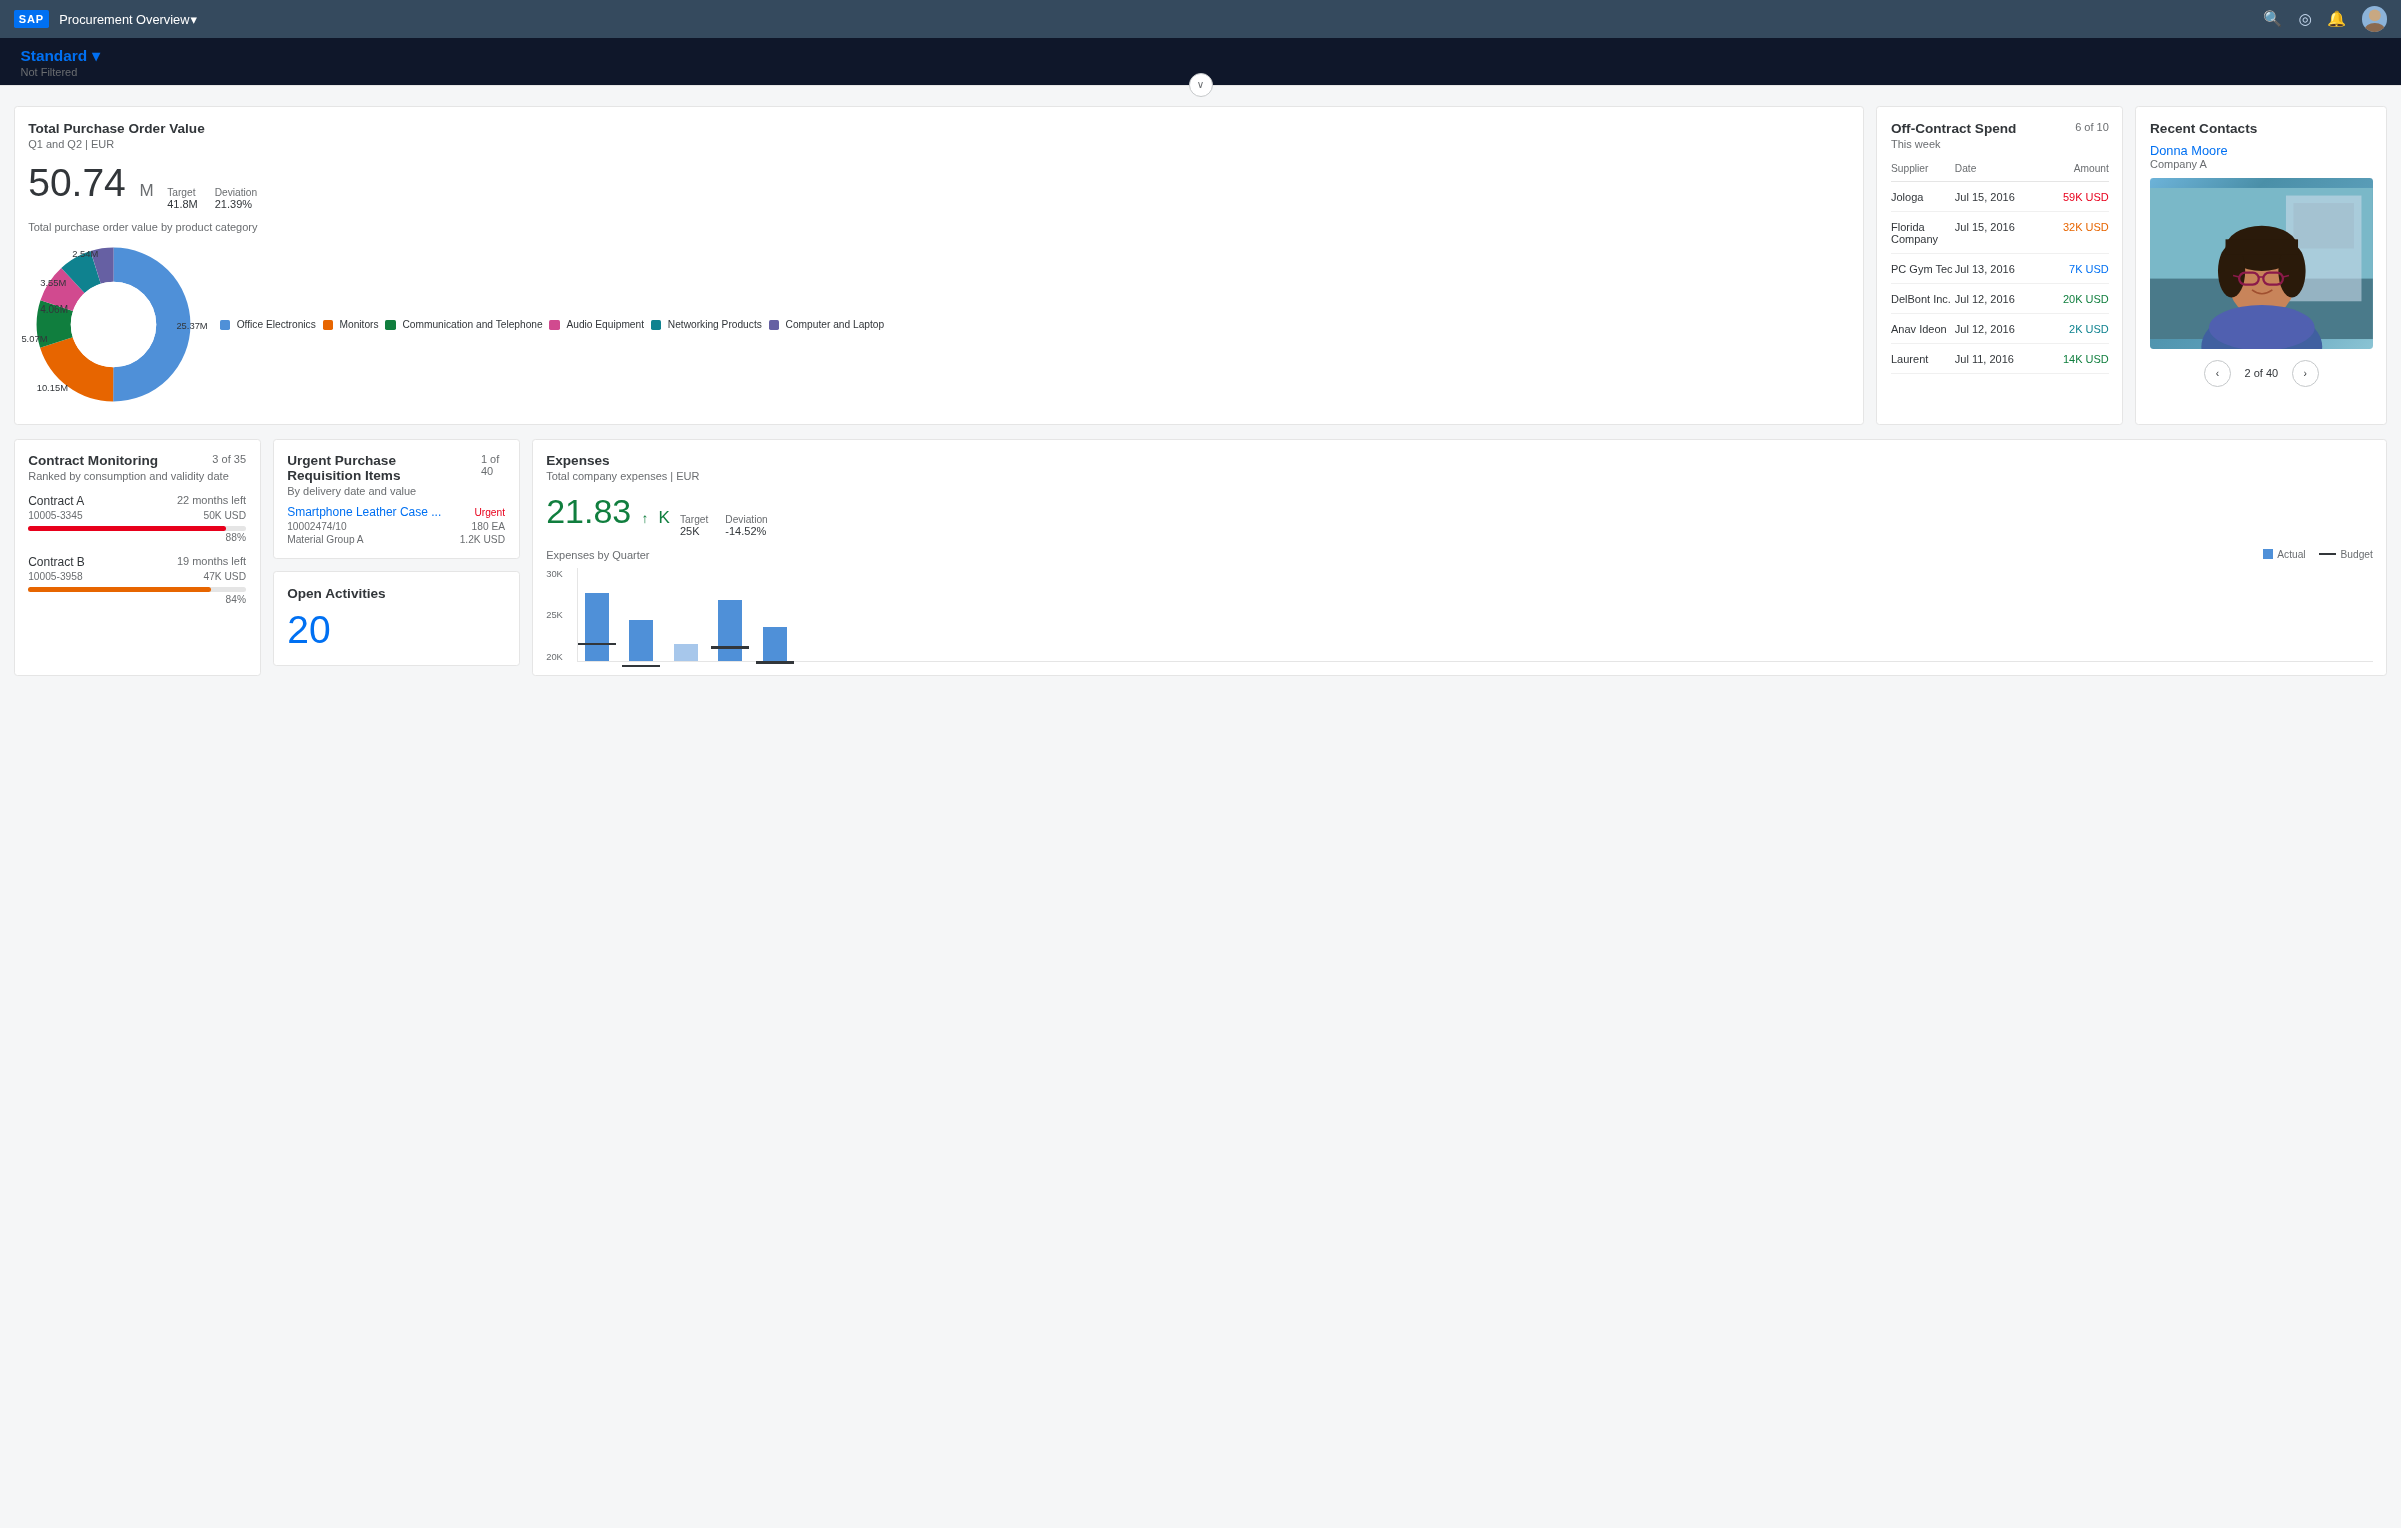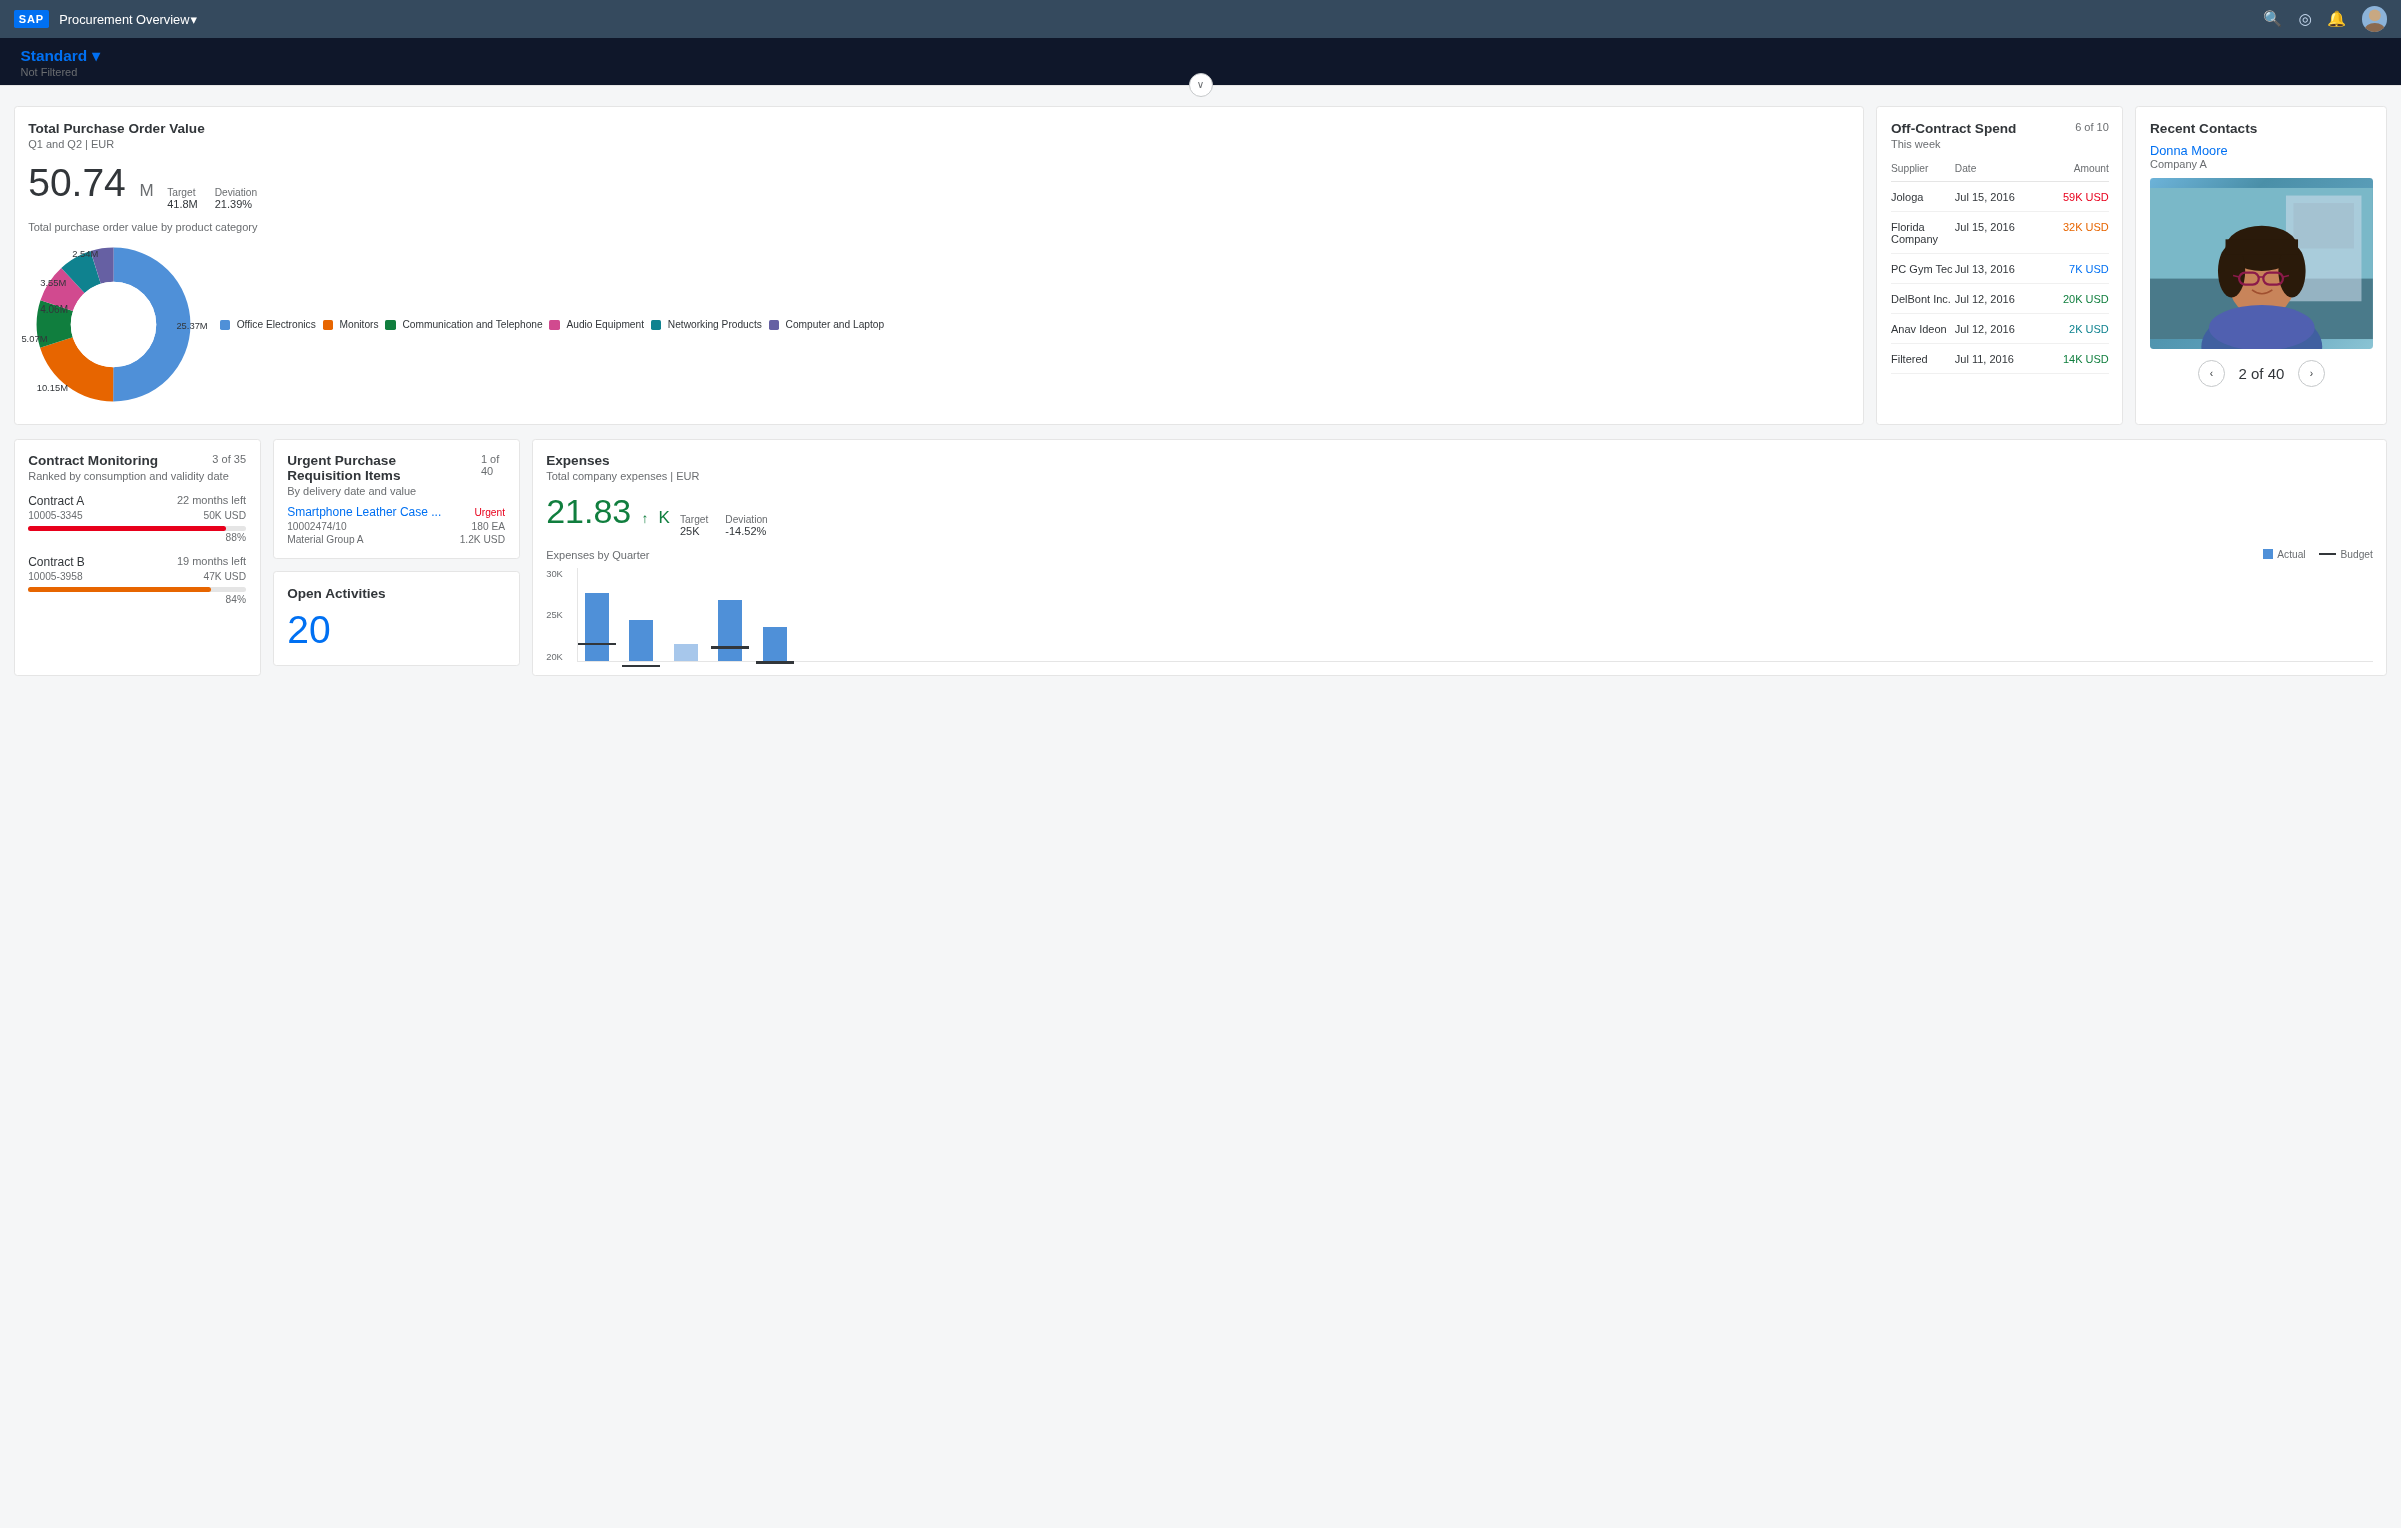--- a/index.html
+++ b/index.html
@@ -114,21 +114,21 @@
       position: relative;
     }
     .contact-nav { display: flex; align-items: center; justify-content: center; gap: 13.6px; margin-top: 10.2px; }
     .nav-btn {
       width: 27px; height: 27px; border-radius: 50%;
       border: 0.9px solid #c5c8ca;
       background: white;
       display: flex; align-items: center; justify-content: center;
       cursor: pointer; font-size: 10.2px; color: #32363a;
     }
-    .nav-count { font-size: 15px; color: #32363a; }
+    .nav-count { font-size: 11px; color: #32363a; }
 
     
     .bottom-row {
       padding: 0 13.6px 13.6px;
       display: grid;
       grid-template-columns: 247px 247px 1fr;
       gap: 12px;
     }
 
     
@@ -297,21 +297,21 @@
       <span>DelBont Inc.</span>
       <span>Jul 12, 2016</span>
       <span class="amount-green" style="text-align:right;">20K USD</span>
     </div>
     <div class="table-row">
       <span>Anav Ideon</span>
       <span>Jul 12, 2016</span>
       <span class="amount-teal" style="text-align:right;">2K USD</span>
     </div>
     <div class="table-row">
-      <span>Filtered</span>
+      <span>Laurent</span>
       <span>Jul 11, 2016</span>
       <span class="amount-green" style="text-align:right;">14K USD</span>
     </div>
   </div>
 
   <div class="card recent-contacts-card">
     <div class="card-title">Recent Contacts</div>
     <div class="contact-name">Donna Moore</div>
     <div class="contact-company">Company A</div>
     <div class="contact-image">

